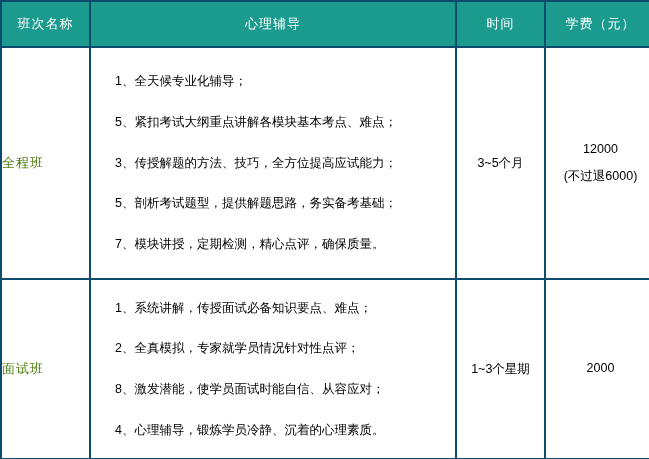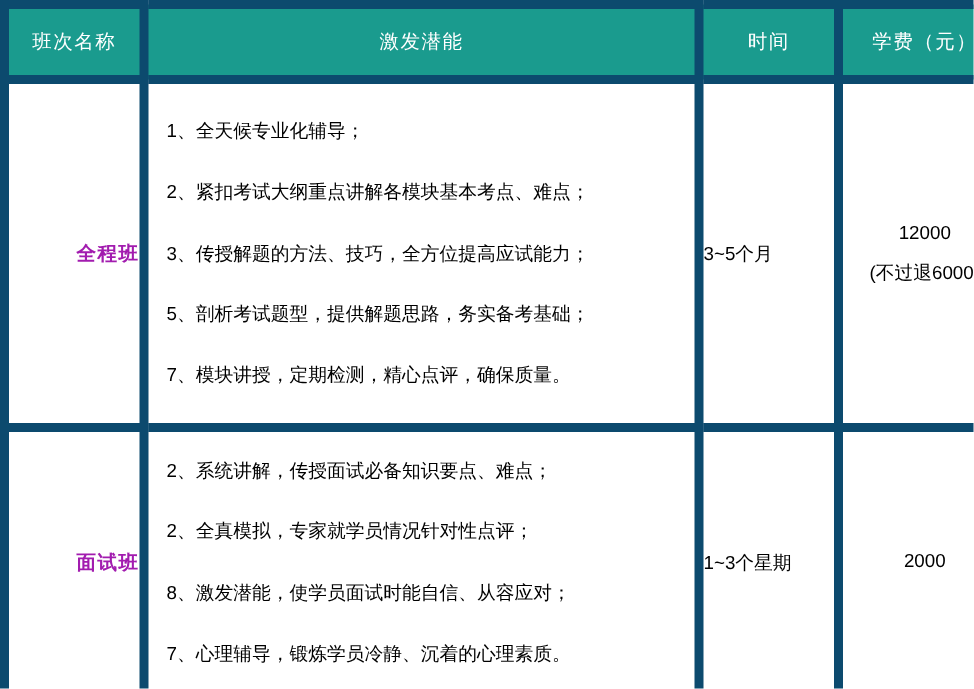--- a/index.html
+++ b/index.html
@@ -13,60 +13,60 @@
     height: 459px;
     overflow: hidden;
   }
   .course-table {
     border-collapse: collapse;
     width: 649px;
     table-layout: fixed;
   }
   .course-table th,
   .course-table td {
-    border: 6px solid #0c4a6e;
+    border: 2px solid #0c4a6e;
     padding: 0;
     vertical-align: middle;
   }
   thead th {
     background: #1a9b8e;
     color: #ffffff;
     font-size: 13px;
     font-weight: normal;
     height: 44px;
     text-align: center;
     letter-spacing: 1px;
   }
   .col-name { width: 87px; }
   .col-feature { width: 364px; }
   .col-time { width: 87px; font-family: Liberation Mono, monospace; }
   .col-fee { width: 109px; }
 
   td.name-cell {
-    text-align: right;
+    text-align: left;
     font-size: 13px;
-    color: #a21caf;
+    color: #4d7c0f;
     letter-spacing: 1px;
-    font-weight: bold;
   }
   td.feature-cell {
-    padding: 14px 10px 14px 4px;
+    padding: 14px 10px 14px 16px;
     font-size: 12.5px;
     color: #000000;
     line-height: 1.5;
     margin-left: 22px;
   }
   td.feature-cell p {
     margin: 0 0 22px 0;
     text-indent: 8px;
   }
   td.feature-cell p:last-child {
     margin-bottom: 0;
   }
   td.time-cell {
+    text-align: center;
     font-size: 12.5px;
     color: #000000;
   }
   td.fee-cell {
     text-align: center;
     font-size: 12.5px;
     color: #000000;
     line-height: 2.2;
   }
   td.fee-cell .fee-main { display: block; }
@@ -74,48 +74,48 @@
   .row-full { height: 232px; }
   .row-interview { height: 180px; }
 </style>
 </head>
 <body>
 
 <table class="course-table">
   <thead>
     <tr>
       <th class="col-name">班次名称</th>
-      <th class="col-feature">激发潜能</th>
+      <th class="col-feature">心理辅导</th>
       <th class="col-time">时间</th>
       <th class="col-fee">学费（元）</th>
     </tr>
   </thead>
   <tbody>
     <tr class="row-full">
       <td class="name-cell">全程班</td>
       <td class="feature-cell">
         <p>1、全天候专业化辅导；</p>
-        <p>2、紧扣考试大纲重点讲解各模块基本考点、难点；</p>
+        <p>5、紧扣考试大纲重点讲解各模块基本考点、难点；</p>
         <p>3、传授解题的方法、技巧，全方位提高应试能力；</p>
         <p>5、剖析考试题型，提供解题思路，务实备考基础；</p>
         <p>7、模块讲授，定期检测，精心点评，确保质量。</p>
       </td>
       <td class="time-cell">3~5个月</td>
       <td class="fee-cell">
         <span class="fee-main">12000</span>
         <span class="fee-note">(不过退6000)</span>
       </td>
     </tr>
     <tr class="row-interview">
       <td class="name-cell">面试班</td>
       <td class="feature-cell">
-        <p>2、系统讲解，传授面试必备知识要点、难点；</p>
+        <p>1、系统讲解，传授面试必备知识要点、难点；</p>
         <p>2、全真模拟，专家就学员情况针对性点评；</p>
         <p>8、激发潜能，使学员面试时能自信、从容应对；</p>
-        <p>7、心理辅导，锻炼学员冷静、沉着的心理素质。</p>
+        <p>4、心理辅导，锻炼学员冷静、沉着的心理素质。</p>
       </td>
       <td class="time-cell">1~3个星期</td>
       <td class="fee-cell">
         <span class="fee-main">2000</span>
         <span class="fee-note"></span>
       </td>
     </tr>
   </tbody>
 </table>
 

